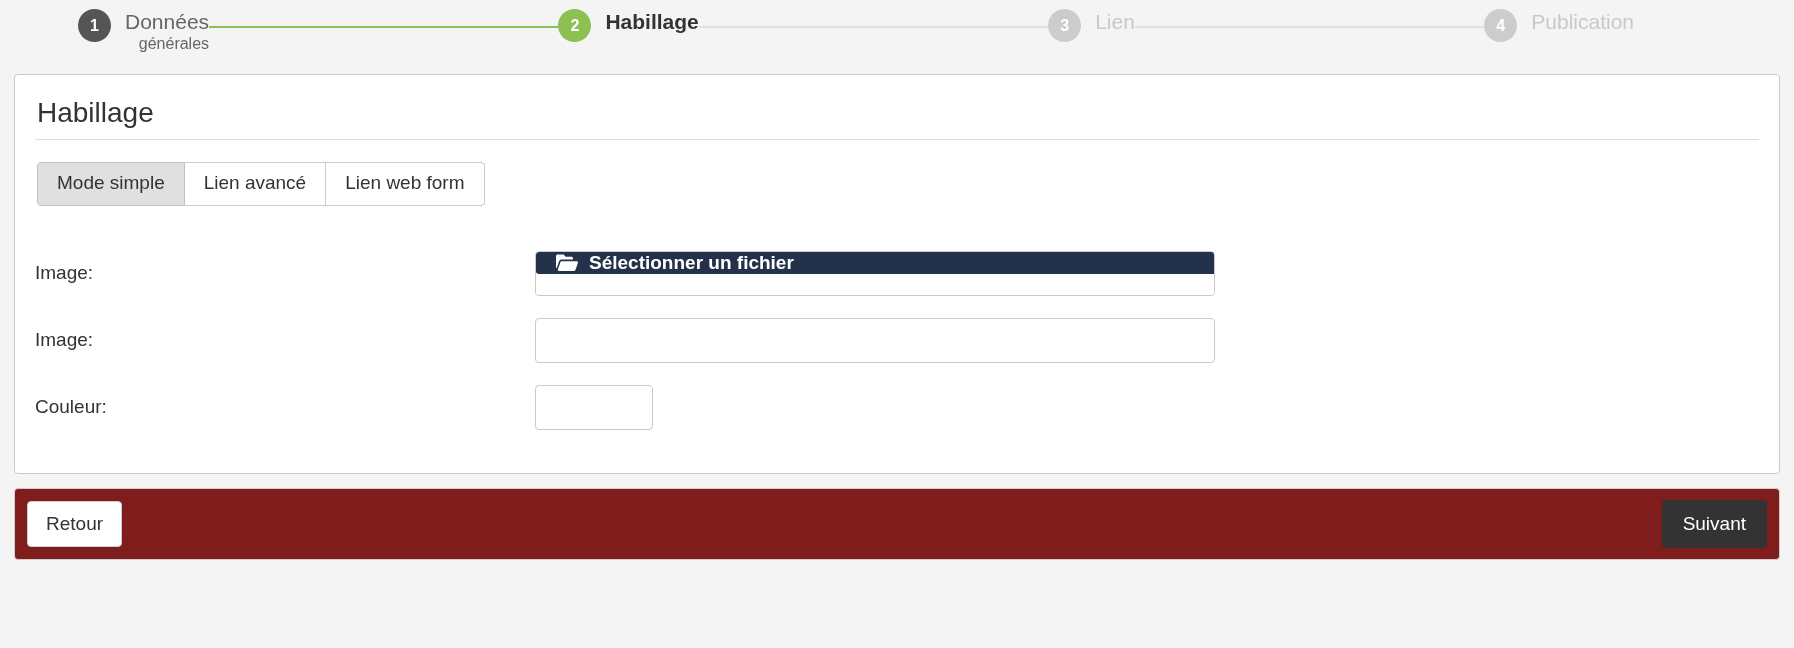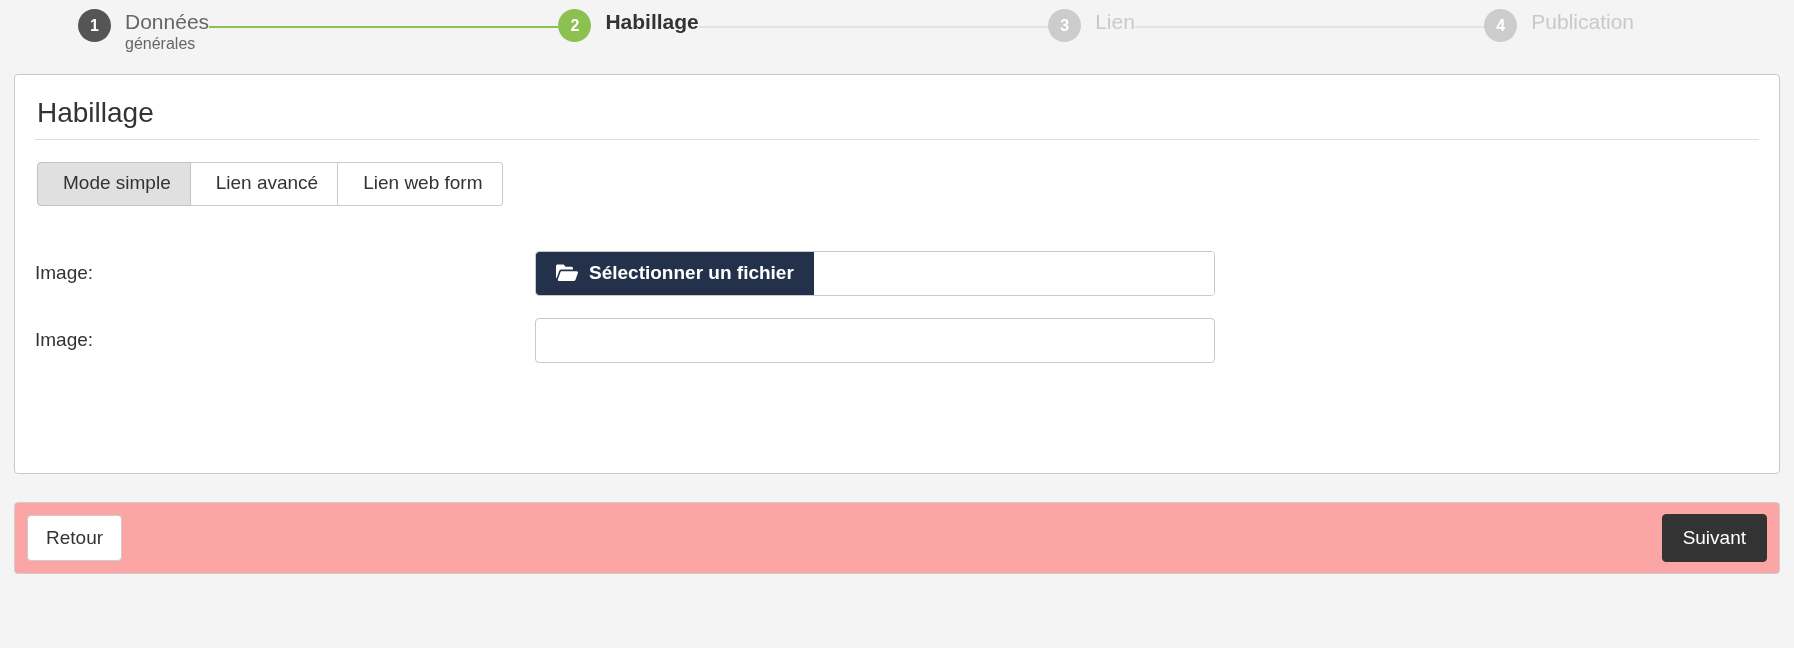--- a/index.html
+++ b/index.html
@@ -41,20 +41,21 @@
     flex: 0 0 auto;
   }
   .step-bullet.done    { background: #555555; }
   .step-bullet.active  { background: #8cc152; }
   .step-bullet.pending { background: #cccccc; }
 
   .step-text {
     margin-left: 14px;
     line-height: 1.15;
     padding-top: 10px;
+    text-align: right;
   }
   .step-title {
     font-size: 21px;
     color: #666666;
     white-space: nowrap;
   }
   .step.is-active .step-title {
     color: #333333;
     font-weight: bold;
   }
@@ -103,21 +104,21 @@
   .tabs {
     display: inline-flex;
     margin-left: 2px;
   }
   .tab {
     font-size: 19px;
     color: #333333;
     background: #ffffff;
     border: 1px solid #cccccc;
     border-left-width: 0;
-    padding: 10px 19px 11px 25px;
+    padding: 10px 19px 11px 19px;
     cursor: pointer;
     white-space: nowrap;
     line-height: 1.1;
   }
   .tab:first-child {
     border-left-width: 1px;
     border-radius: 4px 0 0 4px;
   }
   .tab:last-child { border-radius: 0 4px 4px 0; }
   .tab.active {
@@ -145,20 +146,21 @@
 
   .file-group {
     display: flex;
     align-items: stretch;
     width: 680px;
     height: 45px;
     border: 1px solid #c9c9c9;
     border-radius: 4px;
     background: #ffffff;
     overflow: hidden;
+    flex-direction: column;
   }
   .file-btn {
     background: #24314b;
     color: #ffffff;
     font-size: 19px;
     font-weight: bold;
     display: flex;
     align-items: center;
     gap: 11px;
     padding: 0 20px;
@@ -200,22 +202,22 @@
     background: #ffffff;
     font-size: 18px;
     padding: 0 12px;
     color: #555555;
     outline: none;
     font-family: "Liberation Sans", sans-serif;
   }
 
   
   .footer {
-    margin: 28px 14px 0 14px;
-    background: #fca5a5;
+    margin: 14px 14px 0 14px;
+    background: #7f1d1d;
     border: 1px solid #cfcfcf;
     border-radius: 4px;
     height: 72px;
     display: flex;
     align-items: center;
     justify-content: space-between;
     padding: 0 12px;
   }
   .btn-back {
     font-size: 19px;
@@ -312,20 +314,26 @@
       </div>
     </div>
 
     <div class="form-row">
       <div class="form-label">Image:</div>
       <div class="control">
         <input class="text-input" type="text" value="" placeholder="" style="">
       </div>
     </div>
 
+    <div class="form-row">
+      <div class="form-label">Couleur:</div>
+      <div class="control">
+        <input class="color-input" type="text" value="" placeholder="" style="">
+      </div>
+    </div>
 
   </div>
 </div>
 
 <div class="footer">
   <button class="btn-back">Retour</button>
   <button class="btn-next">Suivant</button>
 </div>
 
 </body></html>

